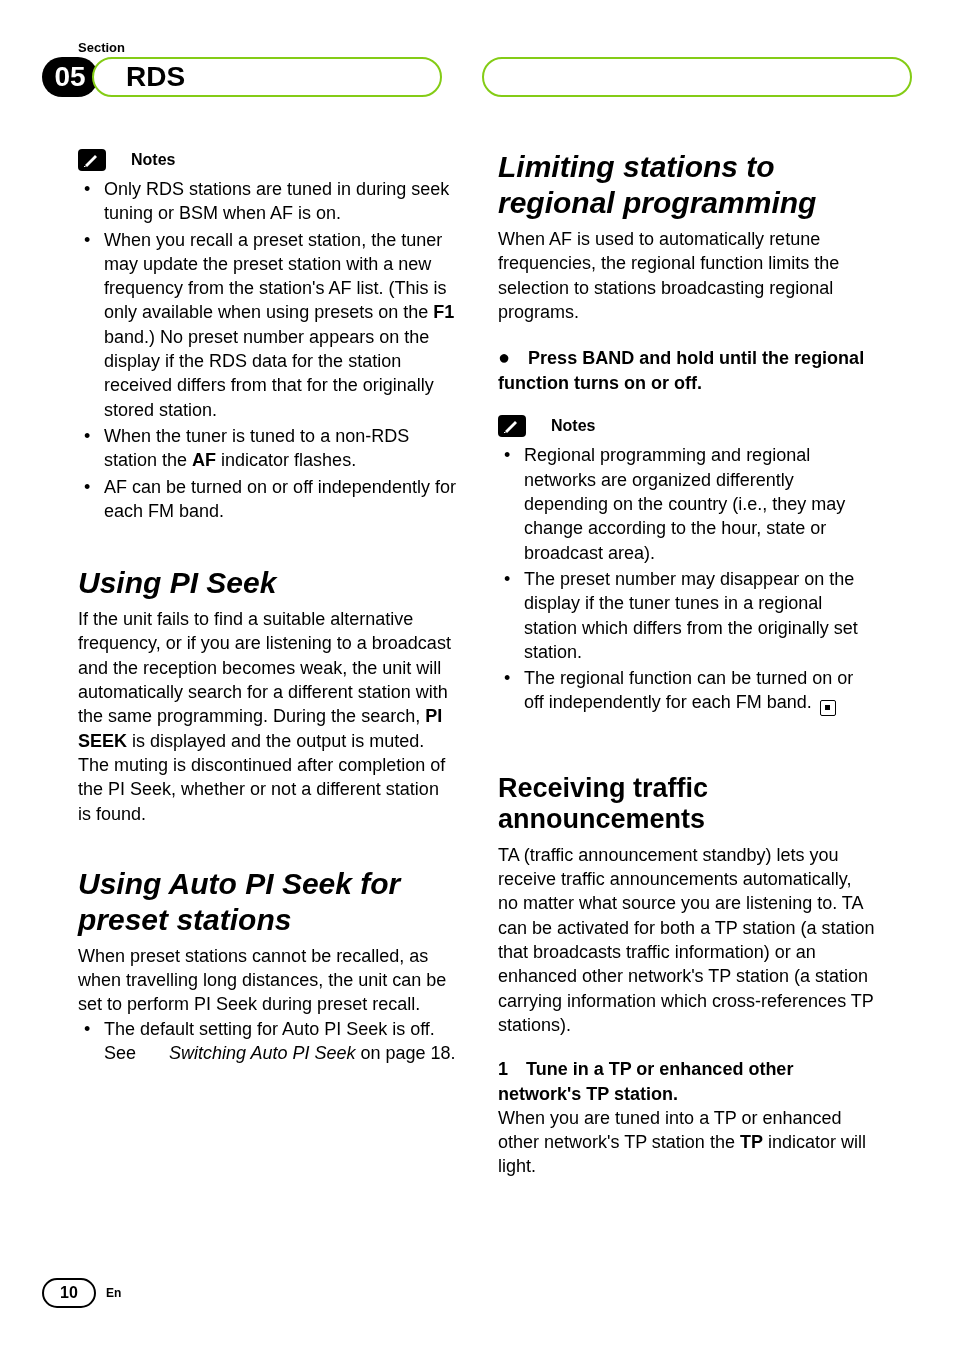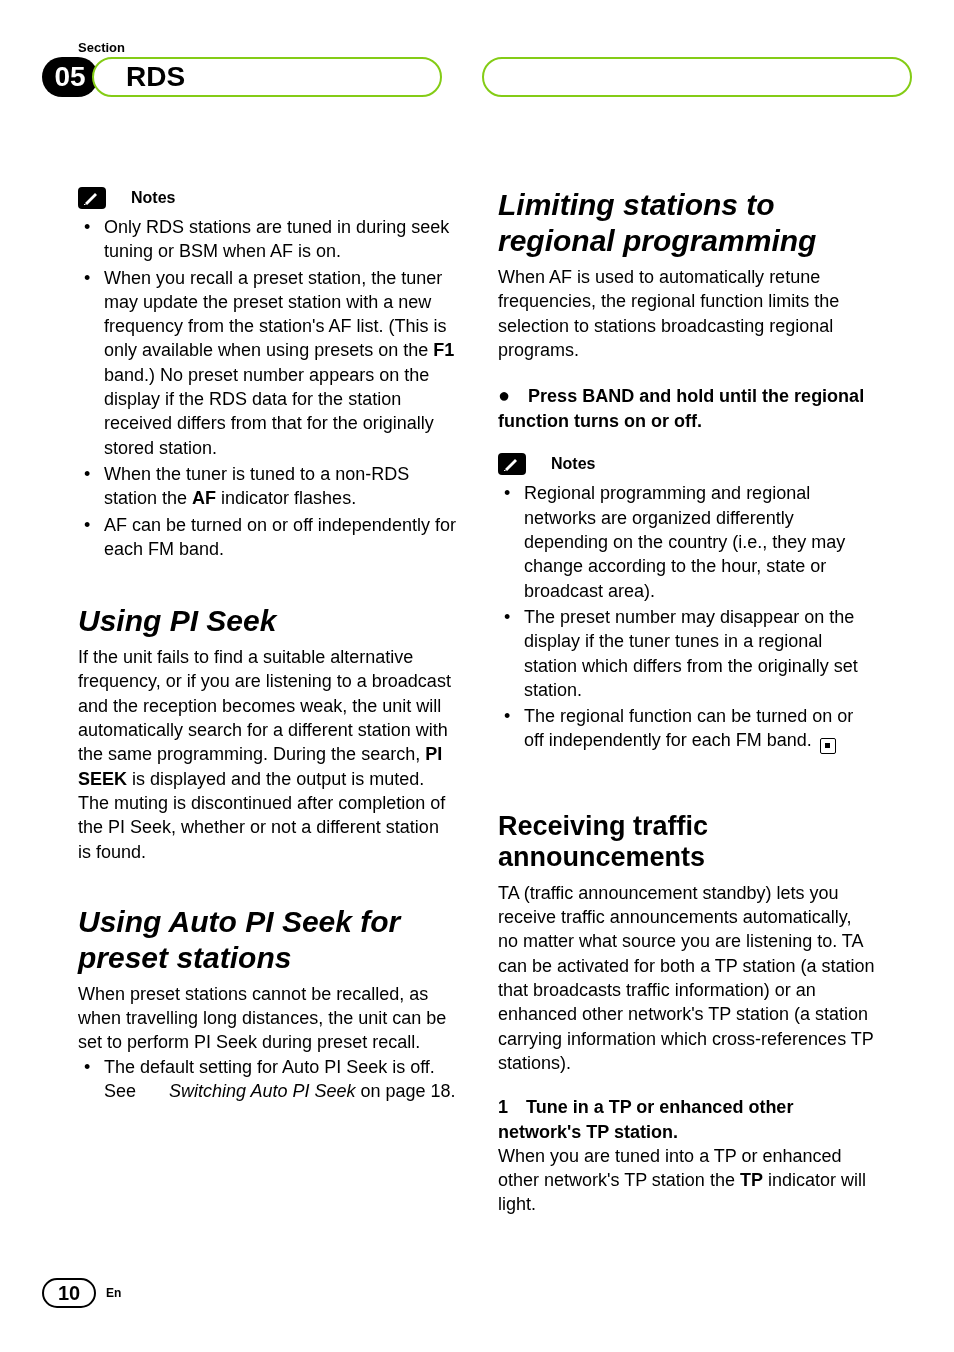--- a/index.html
+++ b/index.html
@@ -21,21 +21,21 @@
     position: relative;
   }
   .section-label {
     font-size: 13px;
     font-weight: 700;
     margin-bottom: 4px;
   }
   .header-row {
     position: relative;
     height: 50px;
-    margin-bottom: 78px;
+    margin-bottom: 40px;
   }
   .sec-badge {
     position: absolute;
     left: -36px;
     top: -2px;
     display: inline-flex;
     align-items: center;
     justify-content: center;
     background: #000;
     color: #fff;
@@ -173,21 +173,21 @@
     gap: 10px;
   }
   .page-pill {
     border: 2px solid #000;
     border-radius: 999px;
     min-width: 38px;
     height: 26px;
     display: inline-flex;
     align-items: center;
     justify-content: center;
-    font-size: 20px;
+    font-size: 16px;
     font-weight: 700;
     padding: 0 6px;
   }
   .lang {
     font-size: 12px;
     font-weight: 700;
   }
 </style>
 </head>
 <body>

